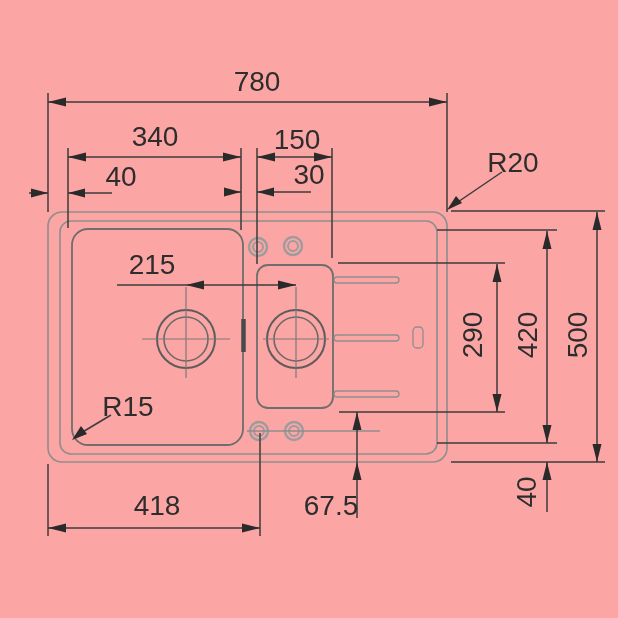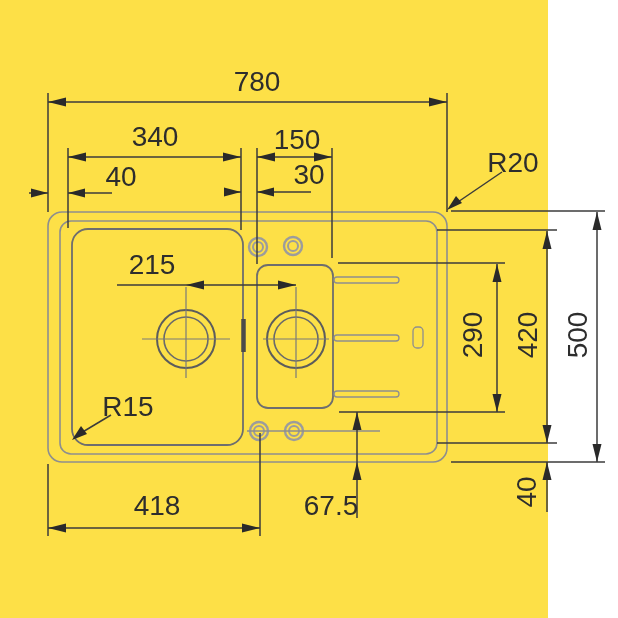--- a/index.html
+++ b/index.html
@@ -1,16 +1,16 @@
 <!DOCTYPE html>
 <html><head>
 <meta charset="utf-8">
 <style>
   html,body{margin:0;padding:0;background:#ffffff;width:618px;height:618px;overflow:hidden;}
-  #stage{width:548px;height:618px;background:#fde047;position:relative;font-family:"Liberation Sans",sans-serif;}
+  #stage{width:618px;height:618px;background:#fca5a5;position:relative;font-family:"Liberation Sans",sans-serif;}
   svg{display:block;}
   text{font-family:"Liberation Sans",sans-serif;fill:#2d2d2d;font-size:28px;}
   .outline{fill:none;stroke:#8e8e8e;stroke-width:1.6;}
   .bowl{fill:none;stroke:#6e6e6e;stroke-width:1.8;}
   .drain{fill:none;stroke:#5c5c5c;stroke-width:2;}
   .draininner{fill:none;stroke:#6a6a6a;stroke-width:1.6;}
   .cross{stroke:#7a7a7a;stroke-width:1.2;}
   .tap{fill:none;stroke:#9c9c9c;}
   .rib{fill:none;stroke:#8e8e8e;stroke-width:1.3;}
   .dim{stroke:#3b3b3b;stroke-width:1.5;fill:none;}

